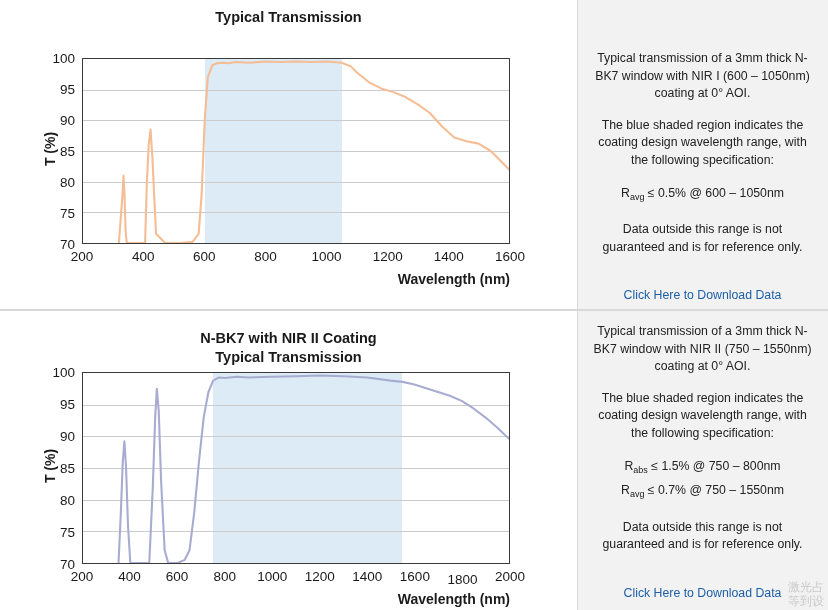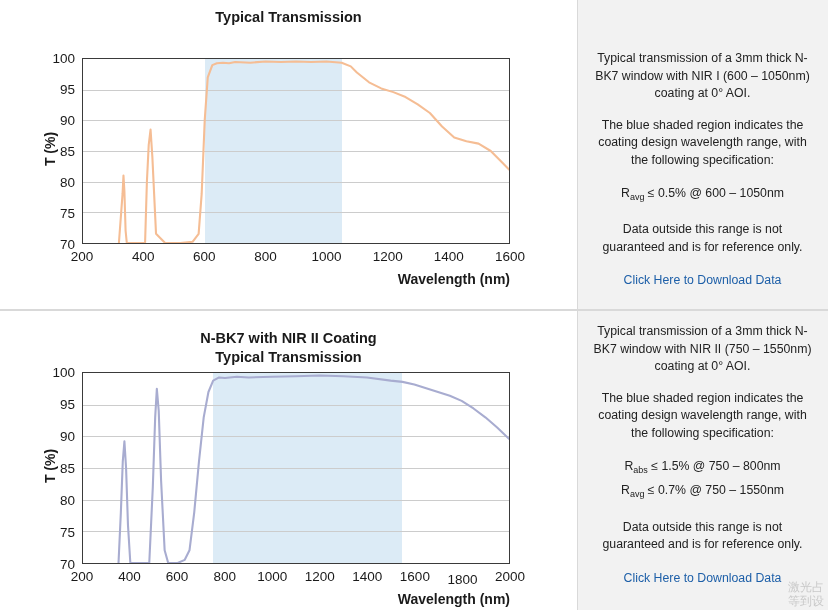--- a/index.html
+++ b/index.html
@@ -156,21 +156,21 @@
   #panel-2 .side-inner { padding-top: 12px; }
   .side-para { margin: 0 0 14px 0; }
   .spec-line { margin: 0; line-height: 20px; }
   .spec-block { margin: 0 0 14px 0; }
   sub { font-size: 9px; }
   .download-link {
     color: #1d5fa8;
     font-size: 12.3px;
     text-decoration: none;
     display: inline-block;
-    margin-top: 2px;
+    margin-top: 17px;
   }
 
   .watermark {
     position: absolute;
     right: 4px;
     bottom: 2px;
     color: #c9c9c9;
     font-size: 12px;
     line-height: 14px;
     text-align: right;

